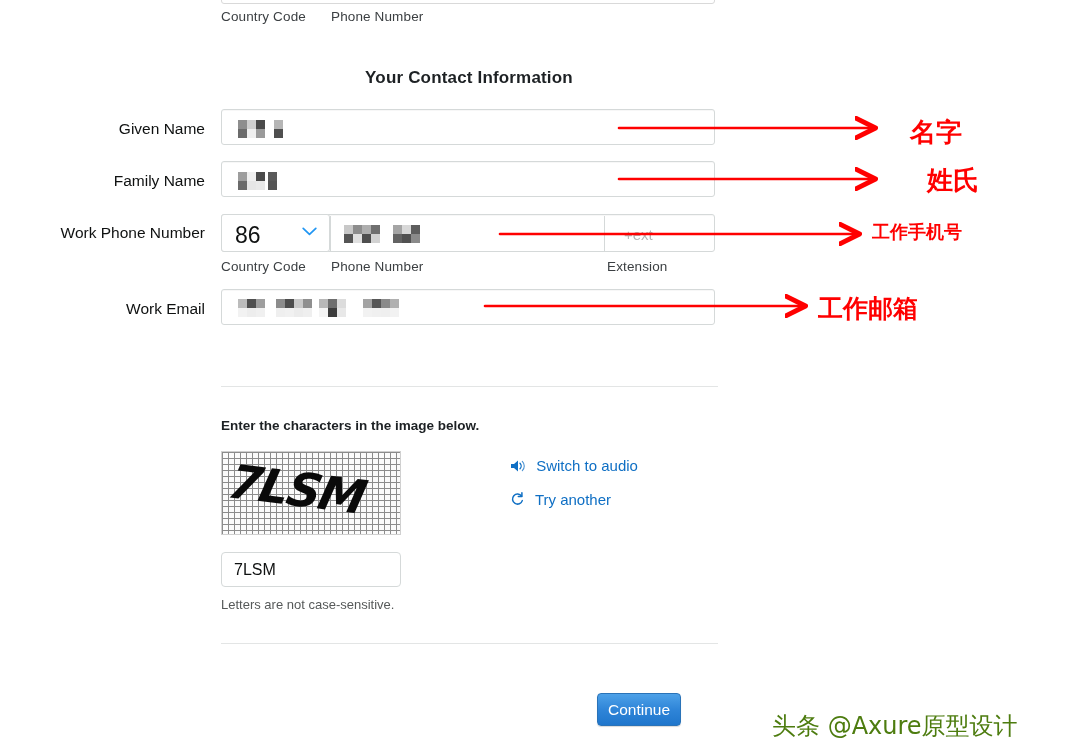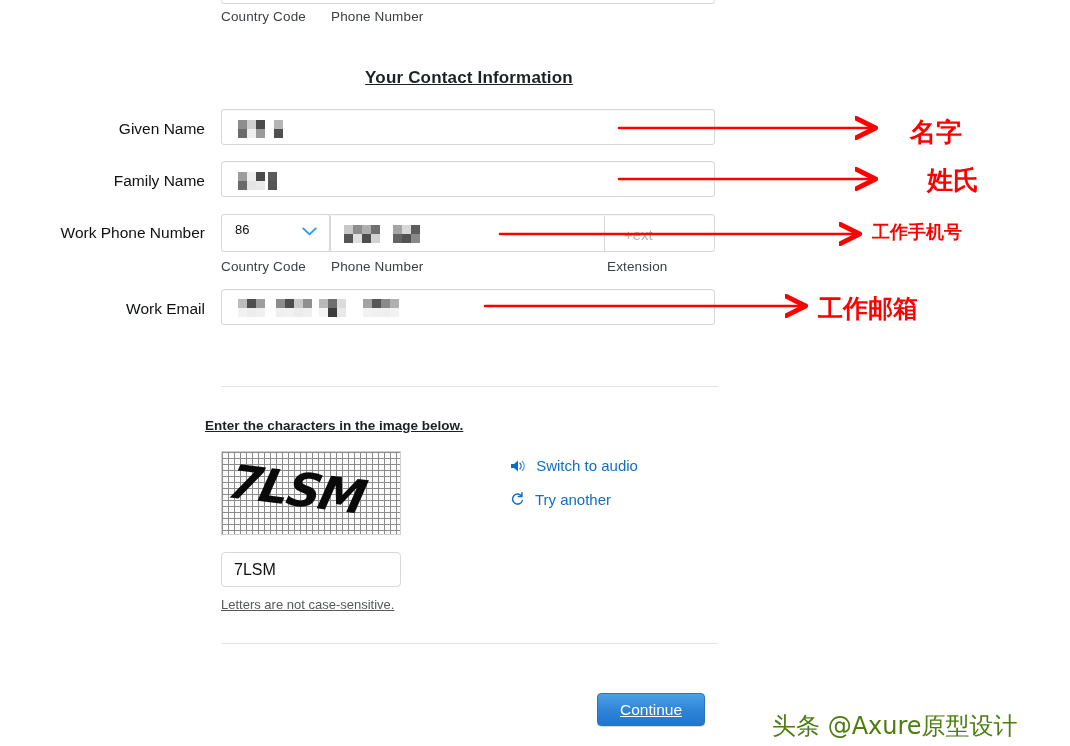--- a/index.html
+++ b/index.html
@@ -10,21 +10,21 @@
   body {
     width: 1070px;
     height: 746px;
     position: relative;
     overflow: hidden;
     font-family: "Liberation Sans", "DejaVu Sans", sans-serif;
     color: #111111;
     -webkit-font-smoothing: antialiased;
   }
 
-  .abs { position: absolute; text-decoration: underline; }
+  .abs { position: absolute; }
 
   
   .top-partial-box {
     left: 221px;
     top: -18px;
     width: 494px;
     height: 22px;
     border: 1px solid #d9d9d9;
     border-radius: 3px;
     background: #fff;
@@ -96,21 +96,21 @@
     position: absolute;
     border: 1px solid #d5d9d9;
     border-radius: 3px;
     background: #fff;
     box-sizing: border-box;
   }
   .select-value {
     position: absolute;
     left: 13px;
     top: 7px;
-    font-size: 13px;
+    font-size: 23px;
     color: #0f1111;
   }
   .chev {
     position: absolute;
     right: 12px;
     top: 12px;
     width: 15px;
     height: 9px;
   }
 
@@ -128,21 +128,21 @@
 
   
   .divider {
     position: absolute;
     height: 1px;
     background: #e3e5e5;
   }
 
   
   .captcha-prompt {
-    left: 205px;
+    left: 221px;
     top: 418px;
     font-size: 13.5px;
     font-weight: bold;
     color: #1d2124;
   }
   .captcha-img {
     left: 221px;
     top: 451px;
     width: 180px;
     height: 84px;
@@ -202,21 +202,21 @@
     left: 221px;
     top: 597px;
     font-size: 13px;
     color: #565959;
   }
 
   
   .continue-btn {
     left: 597px;
     top: 693px;
-    width: 108px;
+    width: 84px;
     height: 33px;
     border-radius: 4px;
     border: 1px solid #2a73b8;
     background: linear-gradient(to bottom, #4da1e8 0%, #2f85d8 50%, #1f76cc 100%);
     box-shadow: 0 1px 1px rgba(0,0,0,0.15);
     box-sizing: border-box;
     display: flex;
     align-items: center;
     justify-content: center;
     color: #ffffff;

